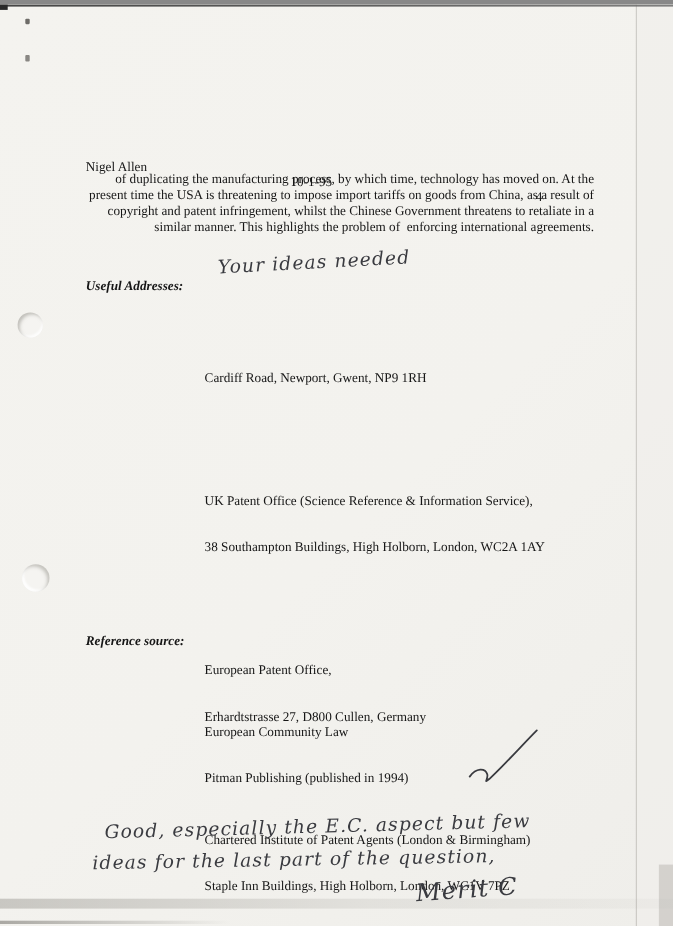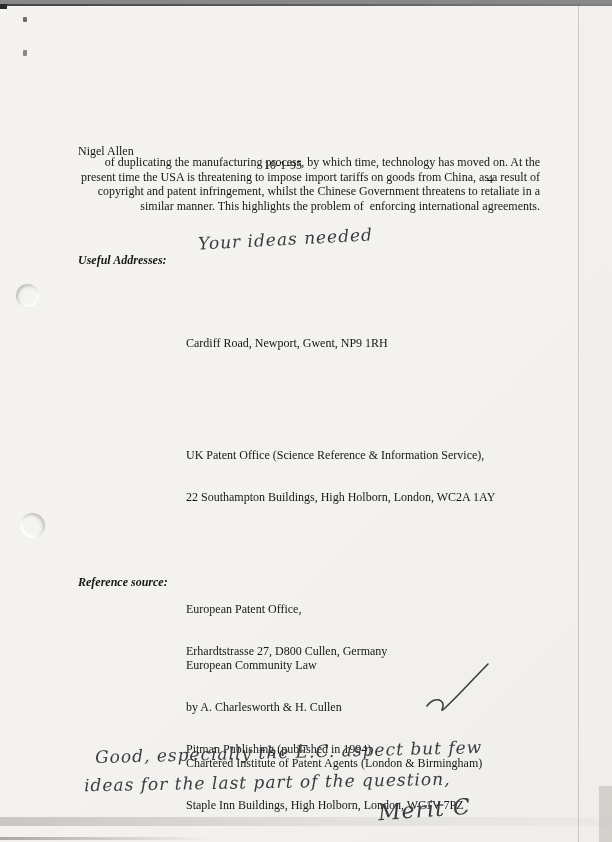--- a/index.html
+++ b/index.html
@@ -84,41 +84,40 @@
 
   <div class="hand inline-note">Your ideas needed</div>
 
   <div class="sec-heading h-useful typed">Useful Addresses:</div>
   <div class="block addr-block typed">
     <div class="group">
       <div>Cardiff Road, Newport, Gwent, NP9 1RH</div>
     </div>
     <div class="group">
       <div>UK Patent Office (Science Reference &amp; Information Service),</div>
-      <div>22 Southampton Buildings, High Holborn, London, WC2A 1AY</div>
+      <div>38 Southampton Buildings, High Holborn, London, WC2A 1AY</div>
     </div>
     <div class="group">
       <div>European Patent Office,</div>
       <div>Erhardtstrasse 27, D800 Cullen, Germany</div>
     </div>
     <div class="group">
       <div>Chartered Institute of Patent Agents (London &amp; Birmingham)</div>
       <div>Staple Inn Buildings, High Holborn, London, WC1V 7PZ</div>
       
     </div>
     
     
     
   </div>
 
   <div class="sec-heading h-reference typed">Reference source:</div>
   <div class="block ref-block typed">
     <div class="group">
       <div>European Community Law</div>
-      <div>by A. Charlesworth &amp; H. Cullen</div>
       <div>Pitman Publishing (published in 1994)</div>
     </div>
     
   </div>
 
   <svg class="tick" width="72" height="66" viewBox="0 0 72 66">
     <path d="M3 44 C9 36 17 36 19 42 C20 46 15 51 21 46 C34 34 52 14 64 2" fill="none" stroke="#3a3b40" stroke-width="1.6" stroke-linecap="round"></path>
   </svg>
 
   <div class="hand note1">Good, especially the E.C. aspect but few</div>

